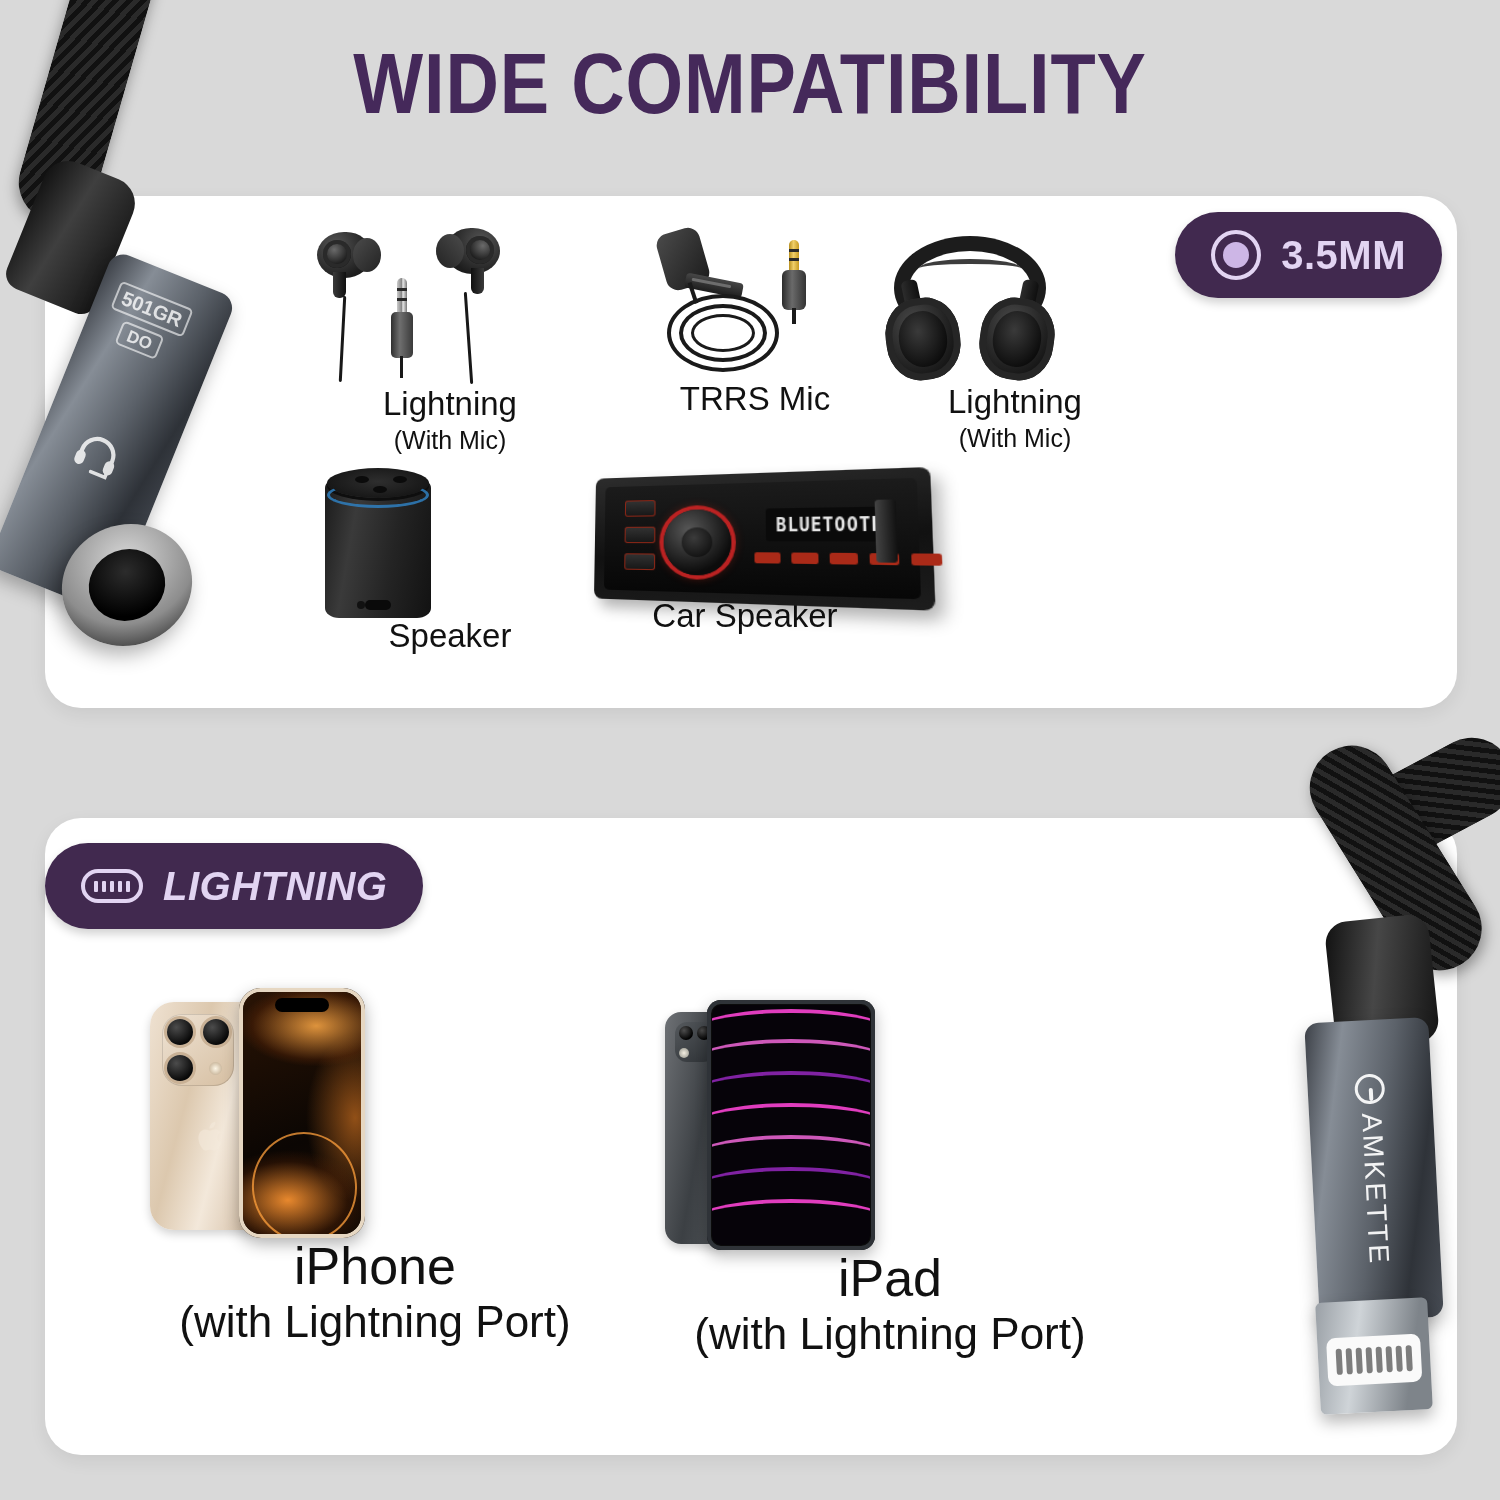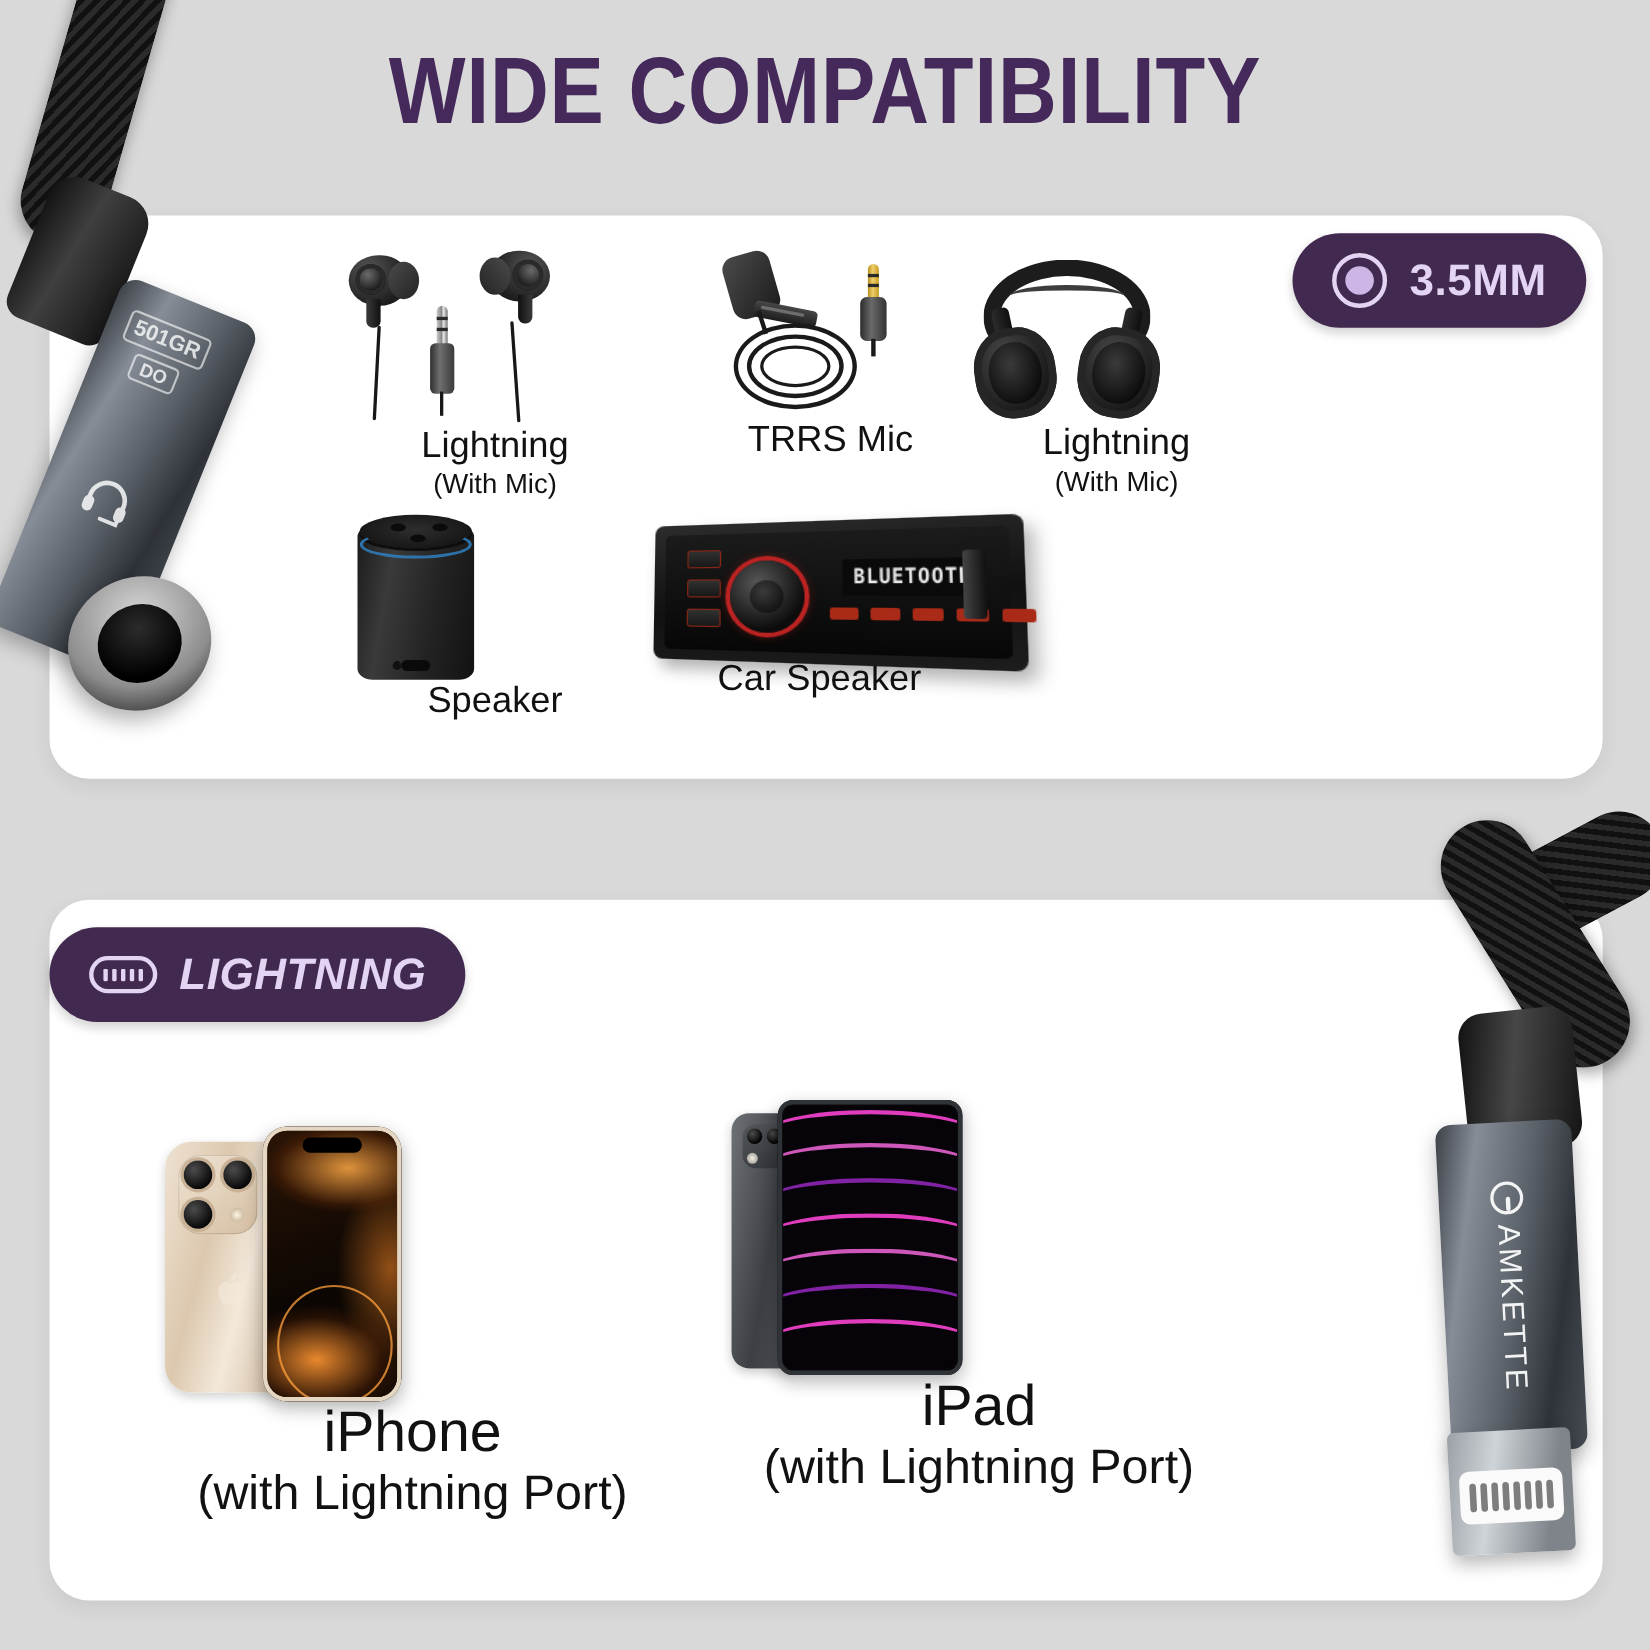--- a/index.html
+++ b/index.html
@@ -97,21 +97,21 @@
 
   
   #cell-earphones  { left: 315px; top: 226px; width: 270px; }
   #cell-trrsmic    { left: 645px; top: 226px; width: 220px; }
   #cell-headphones { left: 880px; top: 236px; width: 270px; }
   
   #cell-speaker    { left: 325px; top: 468px; width: 250px; }
   #cell-carstereo  { left: 595px; top: 478px; width: 300px; }
 
   
-  #cell-iphone { left: 150px; top: 1024px; width: 450px; }
+  #cell-iphone { left: 150px; top: 988px; width: 450px; }
   #cell-ipad   { left: 665px; top: 1000px; width: 450px; }
   #cell-iphone .name, #cell-ipad .name { font-size: 52px; }
   #cell-iphone .sub,  #cell-ipad .sub  { font-size: 44px; margin-top: 2px; }
 
   
   .earphones { width: 185px; height: 160px; position: relative; }
   .bud { position: absolute; width: 54px; height: 46px; }
   .bud .body {
     position: absolute; inset: 0;
     background: radial-gradient(circle at 34% 30%, #565656, #1d1d1d 70%);

